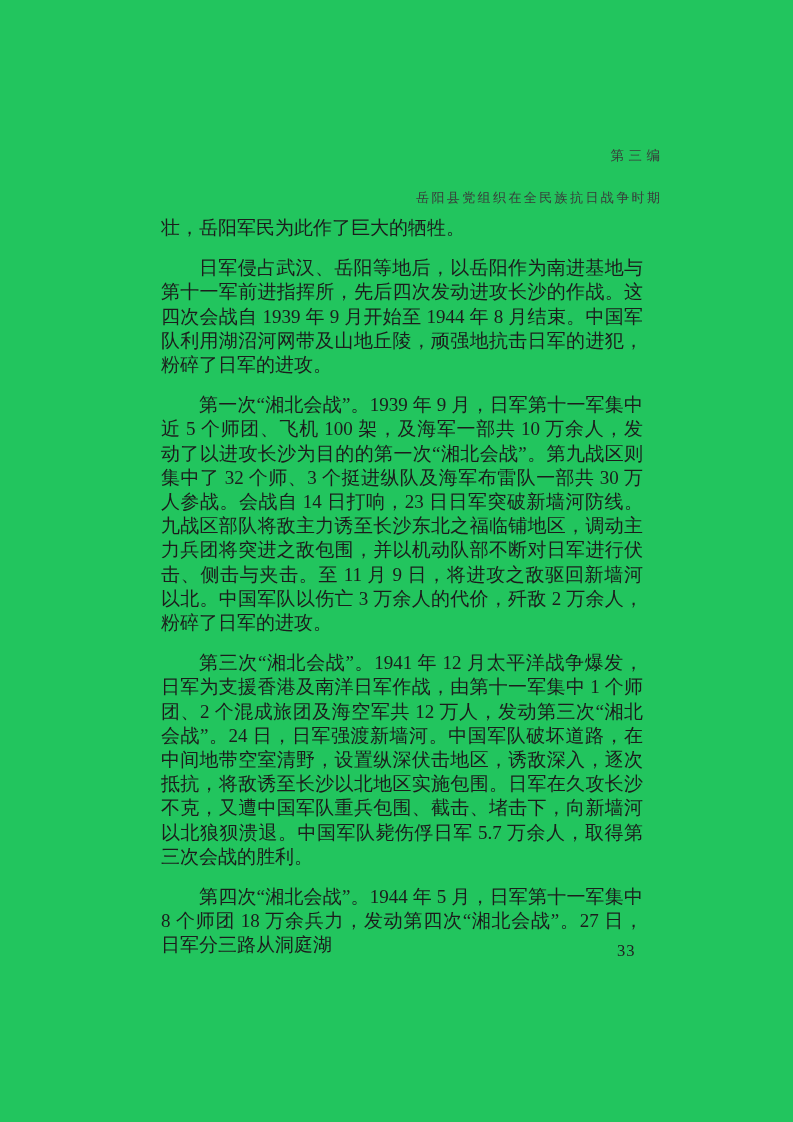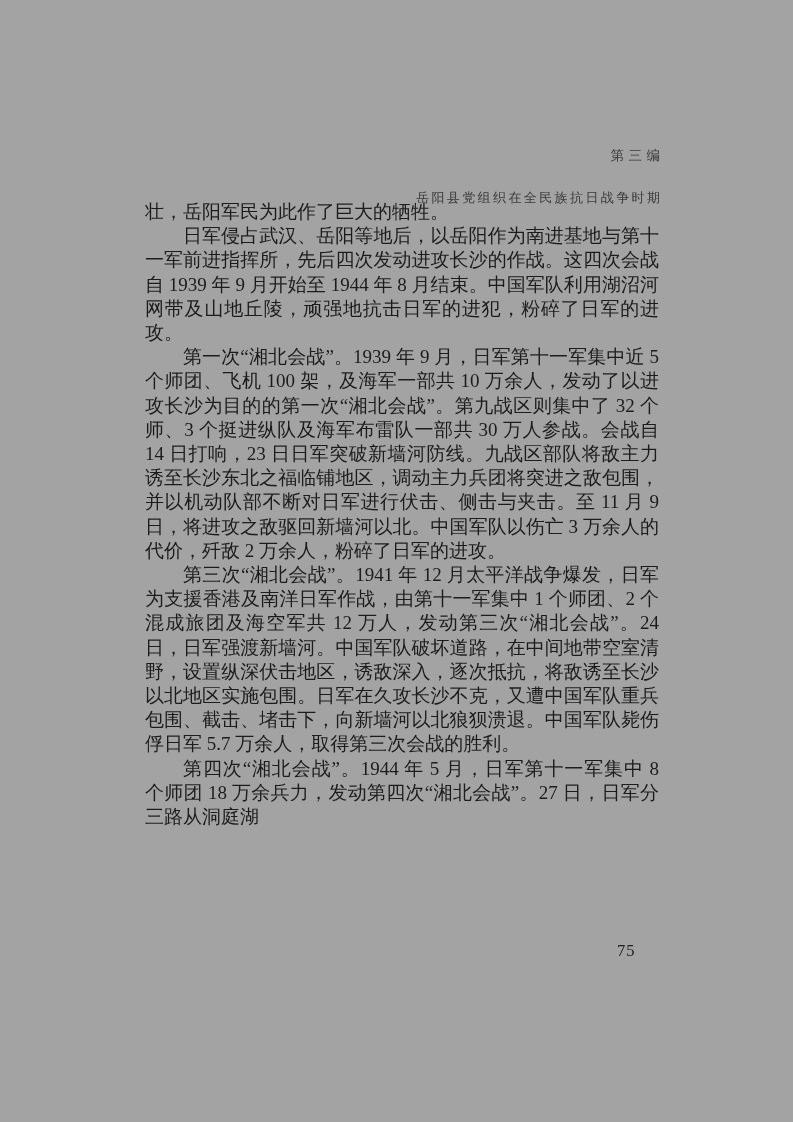--- a/index.html
+++ b/index.html
@@ -4,21 +4,21 @@
 <style>
   html, body {
     margin: 0;
     padding: 0;
     background: #ffffff;
   }
   .page {
     position: relative;
     width: 793px;
     height: 1122px;
-    background: #a3a3a3;
+    background: #22c55e;
     font-family: "Liberation Serif", "DejaVu Serif", serif;
     color: #1c1c1c;
     overflow: hidden;
   }
   .running-header {
     position: absolute;
     top: 147px;
     right: 133px;
     text-align: right;
     color: #3a3a3a;
@@ -37,21 +37,21 @@
   .body-text {
     position: absolute;
     left: 145px;
     top: 200px;
     width: 514px;
     font-size: 19px;
     line-height: 24.2px;
     text-align: justify;
   }
   .para {
-    margin: 0;
+    margin: 16px;
     padding: 0;
     text-indent: 2em;
   }
   .para.no-indent {
     text-indent: 0;
   }
   .page-number {
     position: absolute;
     left: 617px;
     top: 941px;
@@ -71,15 +71,15 @@
   </div>
 
   <div class="body-text">
     <p class="para no-indent">壮，岳阳军民为此作了巨大的牺牲。</p>
     <p class="para">日军侵占武汉、岳阳等地后，以岳阳作为南进基地与第十一军前进指挥所，先后四次发动进攻长沙的作战。这四次会战自 1939 年 9 月开始至 1944 年 8 月结束。中国军队利用湖沼河网带及山地丘陵，顽强地抗击日军的进犯，粉碎了日军的进攻。</p>
     <p class="para">第一次“湘北会战”。1939 年 9 月，日军第十一军集中近 5 个师团、飞机 100 架，及海军一部共 10 万余人，发动了以进攻长沙为目的的第一次“湘北会战”。第九战区则集中了 32 个师、3 个挺进纵队及海军布雷队一部共 30 万人参战。会战自 14 日打响，23 日日军突破新墙河防线。九战区部队将敌主力诱至长沙东北之福临铺地区，调动主力兵团将突进之敌包围，并以机动队部不断对日军进行伏击、侧击与夹击。至 11 月 9 日，将进攻之敌驱回新墙河以北。中国军队以伤亡 3 万余人的代价，歼敌 2 万余人，粉碎了日军的进攻。</p>
     <p class="para">第三次“湘北会战”。1941 年 12 月太平洋战争爆发，日军为支援香港及南洋日军作战，由第十一军集中 1 个师团、2 个混成旅团及海空军共 12 万人，发动第三次“湘北会战”。24 日，日军强渡新墙河。中国军队破坏道路，在中间地带空室清野，设置纵深伏击地区，诱敌深入，逐次抵抗，将敌诱至长沙以北地区实施包围。日军在久攻长沙不克，又遭中国军队重兵包围、截击、堵击下，向新墙河以北狼狈溃退。中国军队毙伤俘日军 5.7 万余人，取得第三次会战的胜利。</p>
     <p class="para">第四次“湘北会战”。1944 年 5 月，日军第十一军集中 8 个师团 18 万余兵力，发动第四次“湘北会战”。27 日，日军分三路从洞庭湖</p>
   </div>
 
-  <div class="page-number">75</div>
+  <div class="page-number">33</div>
 
 </div>
 
 </body></html>

